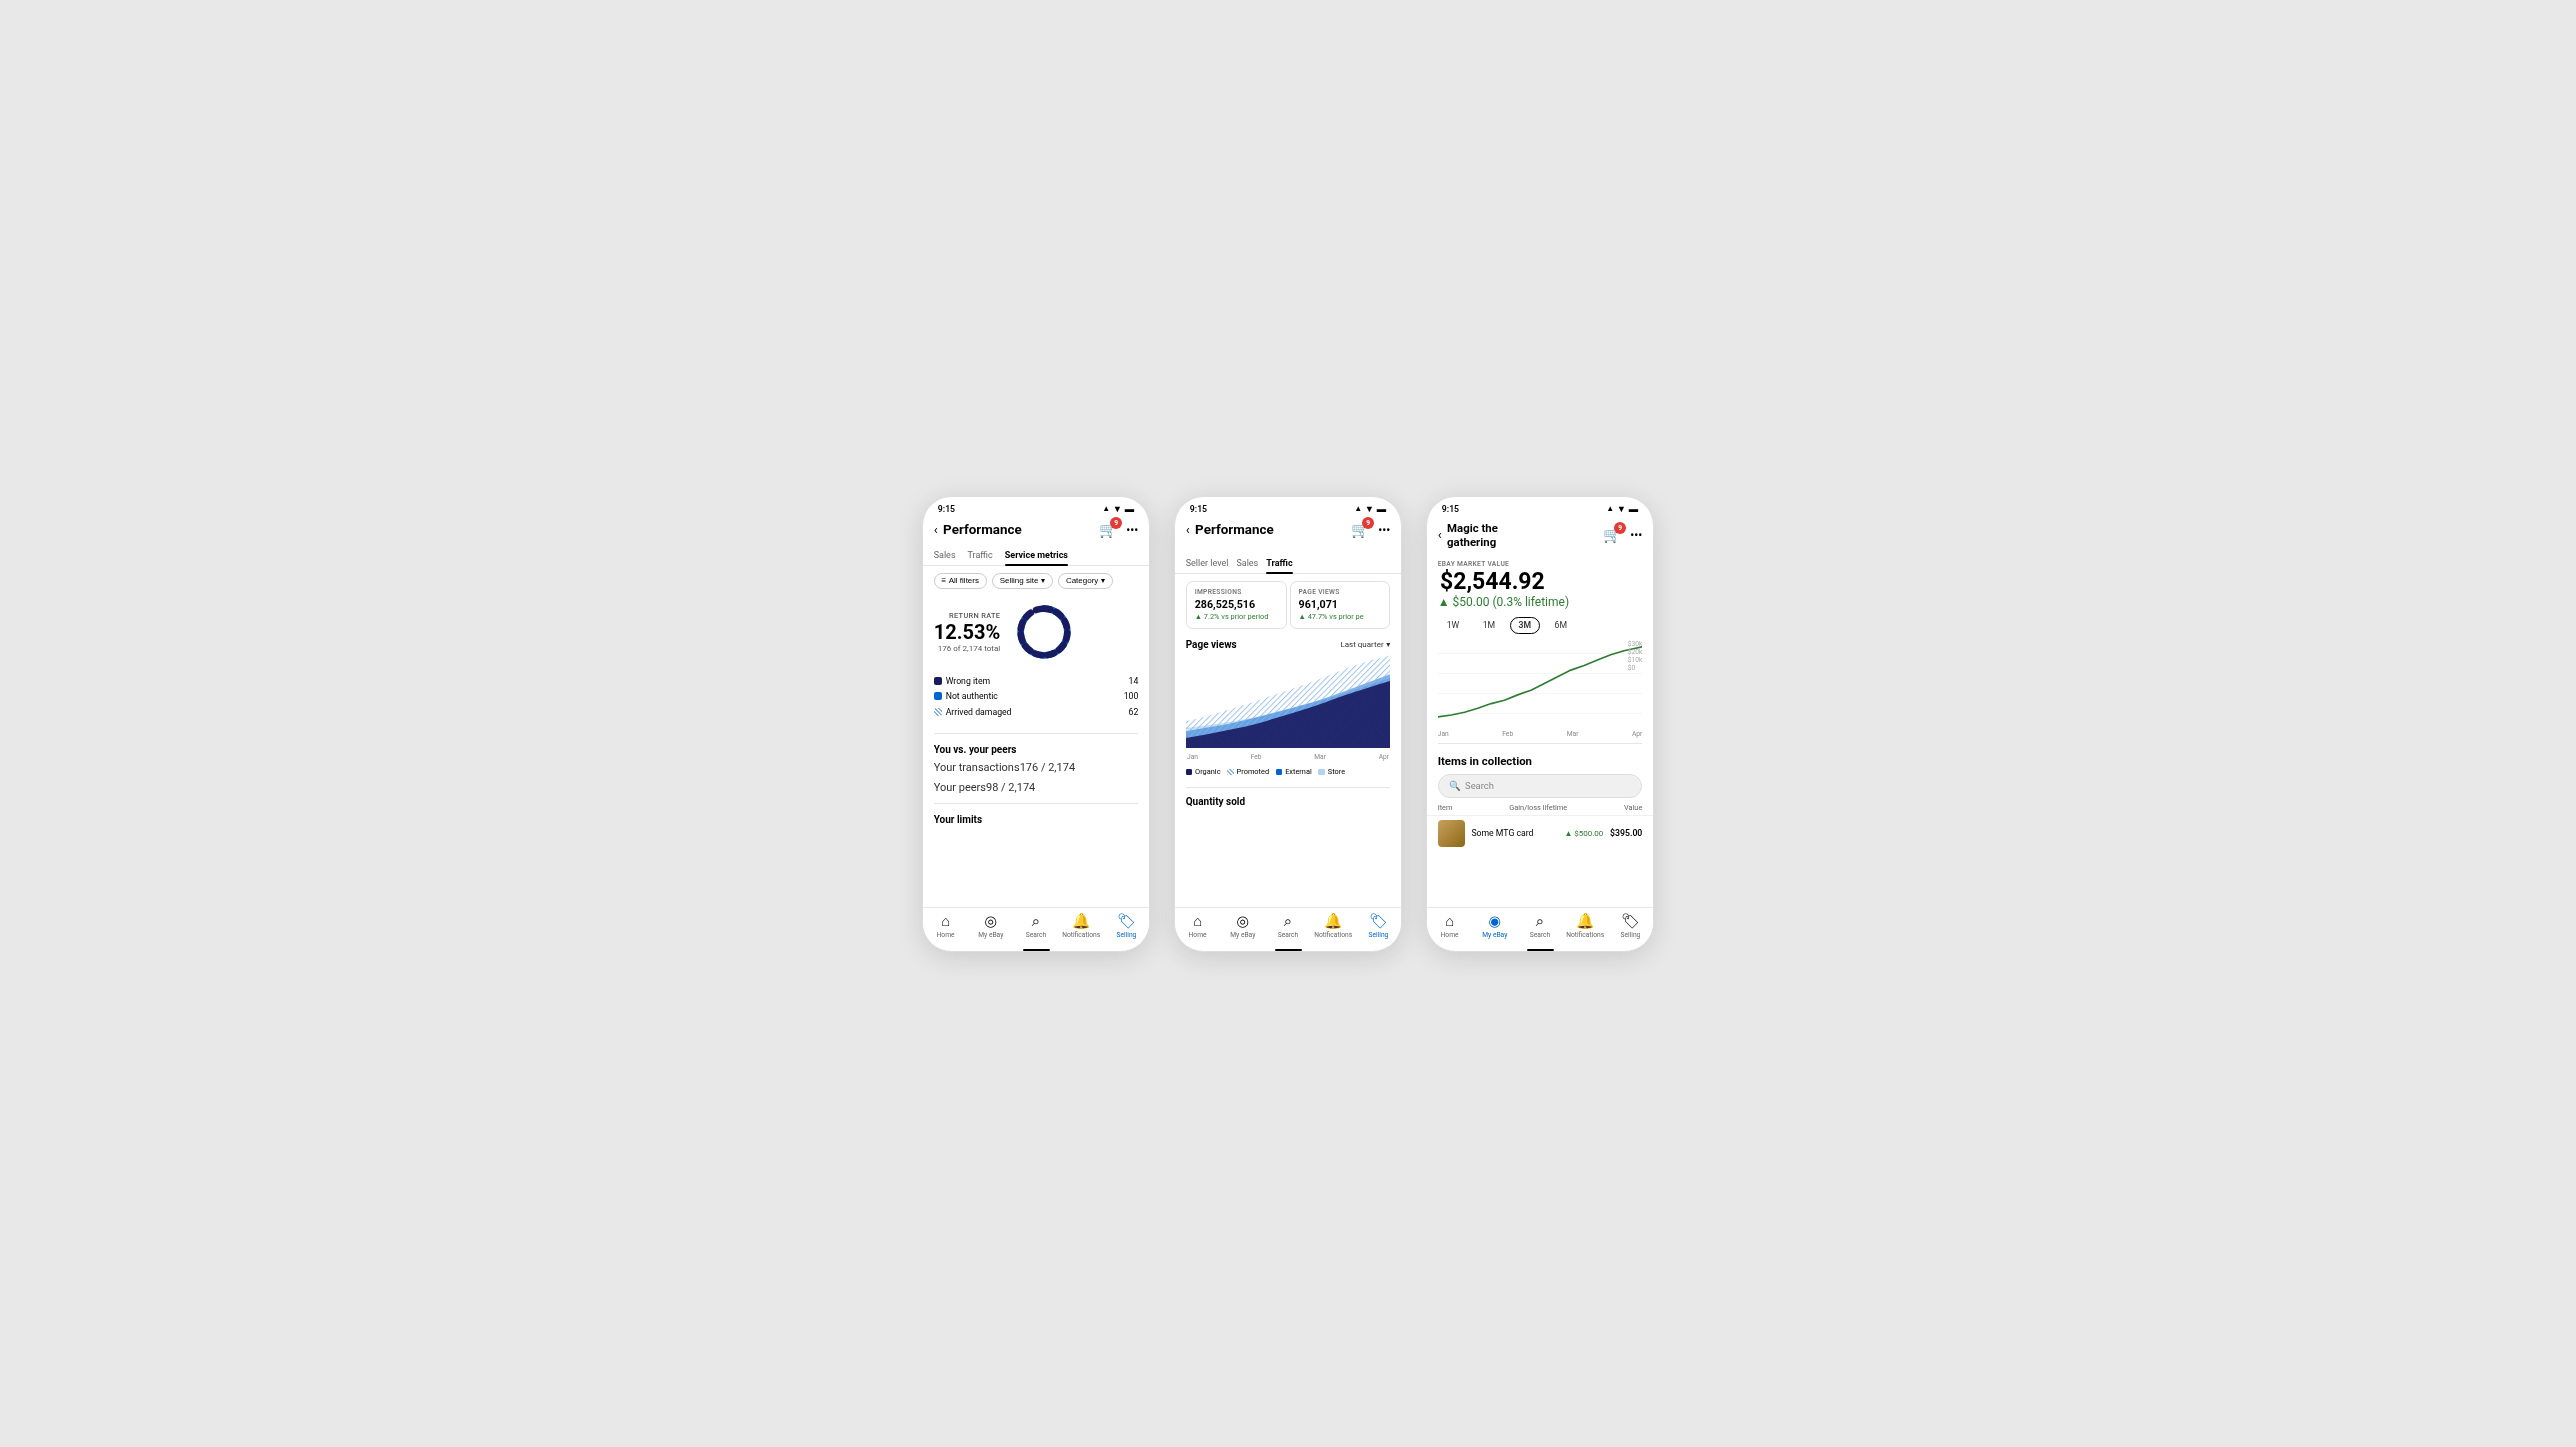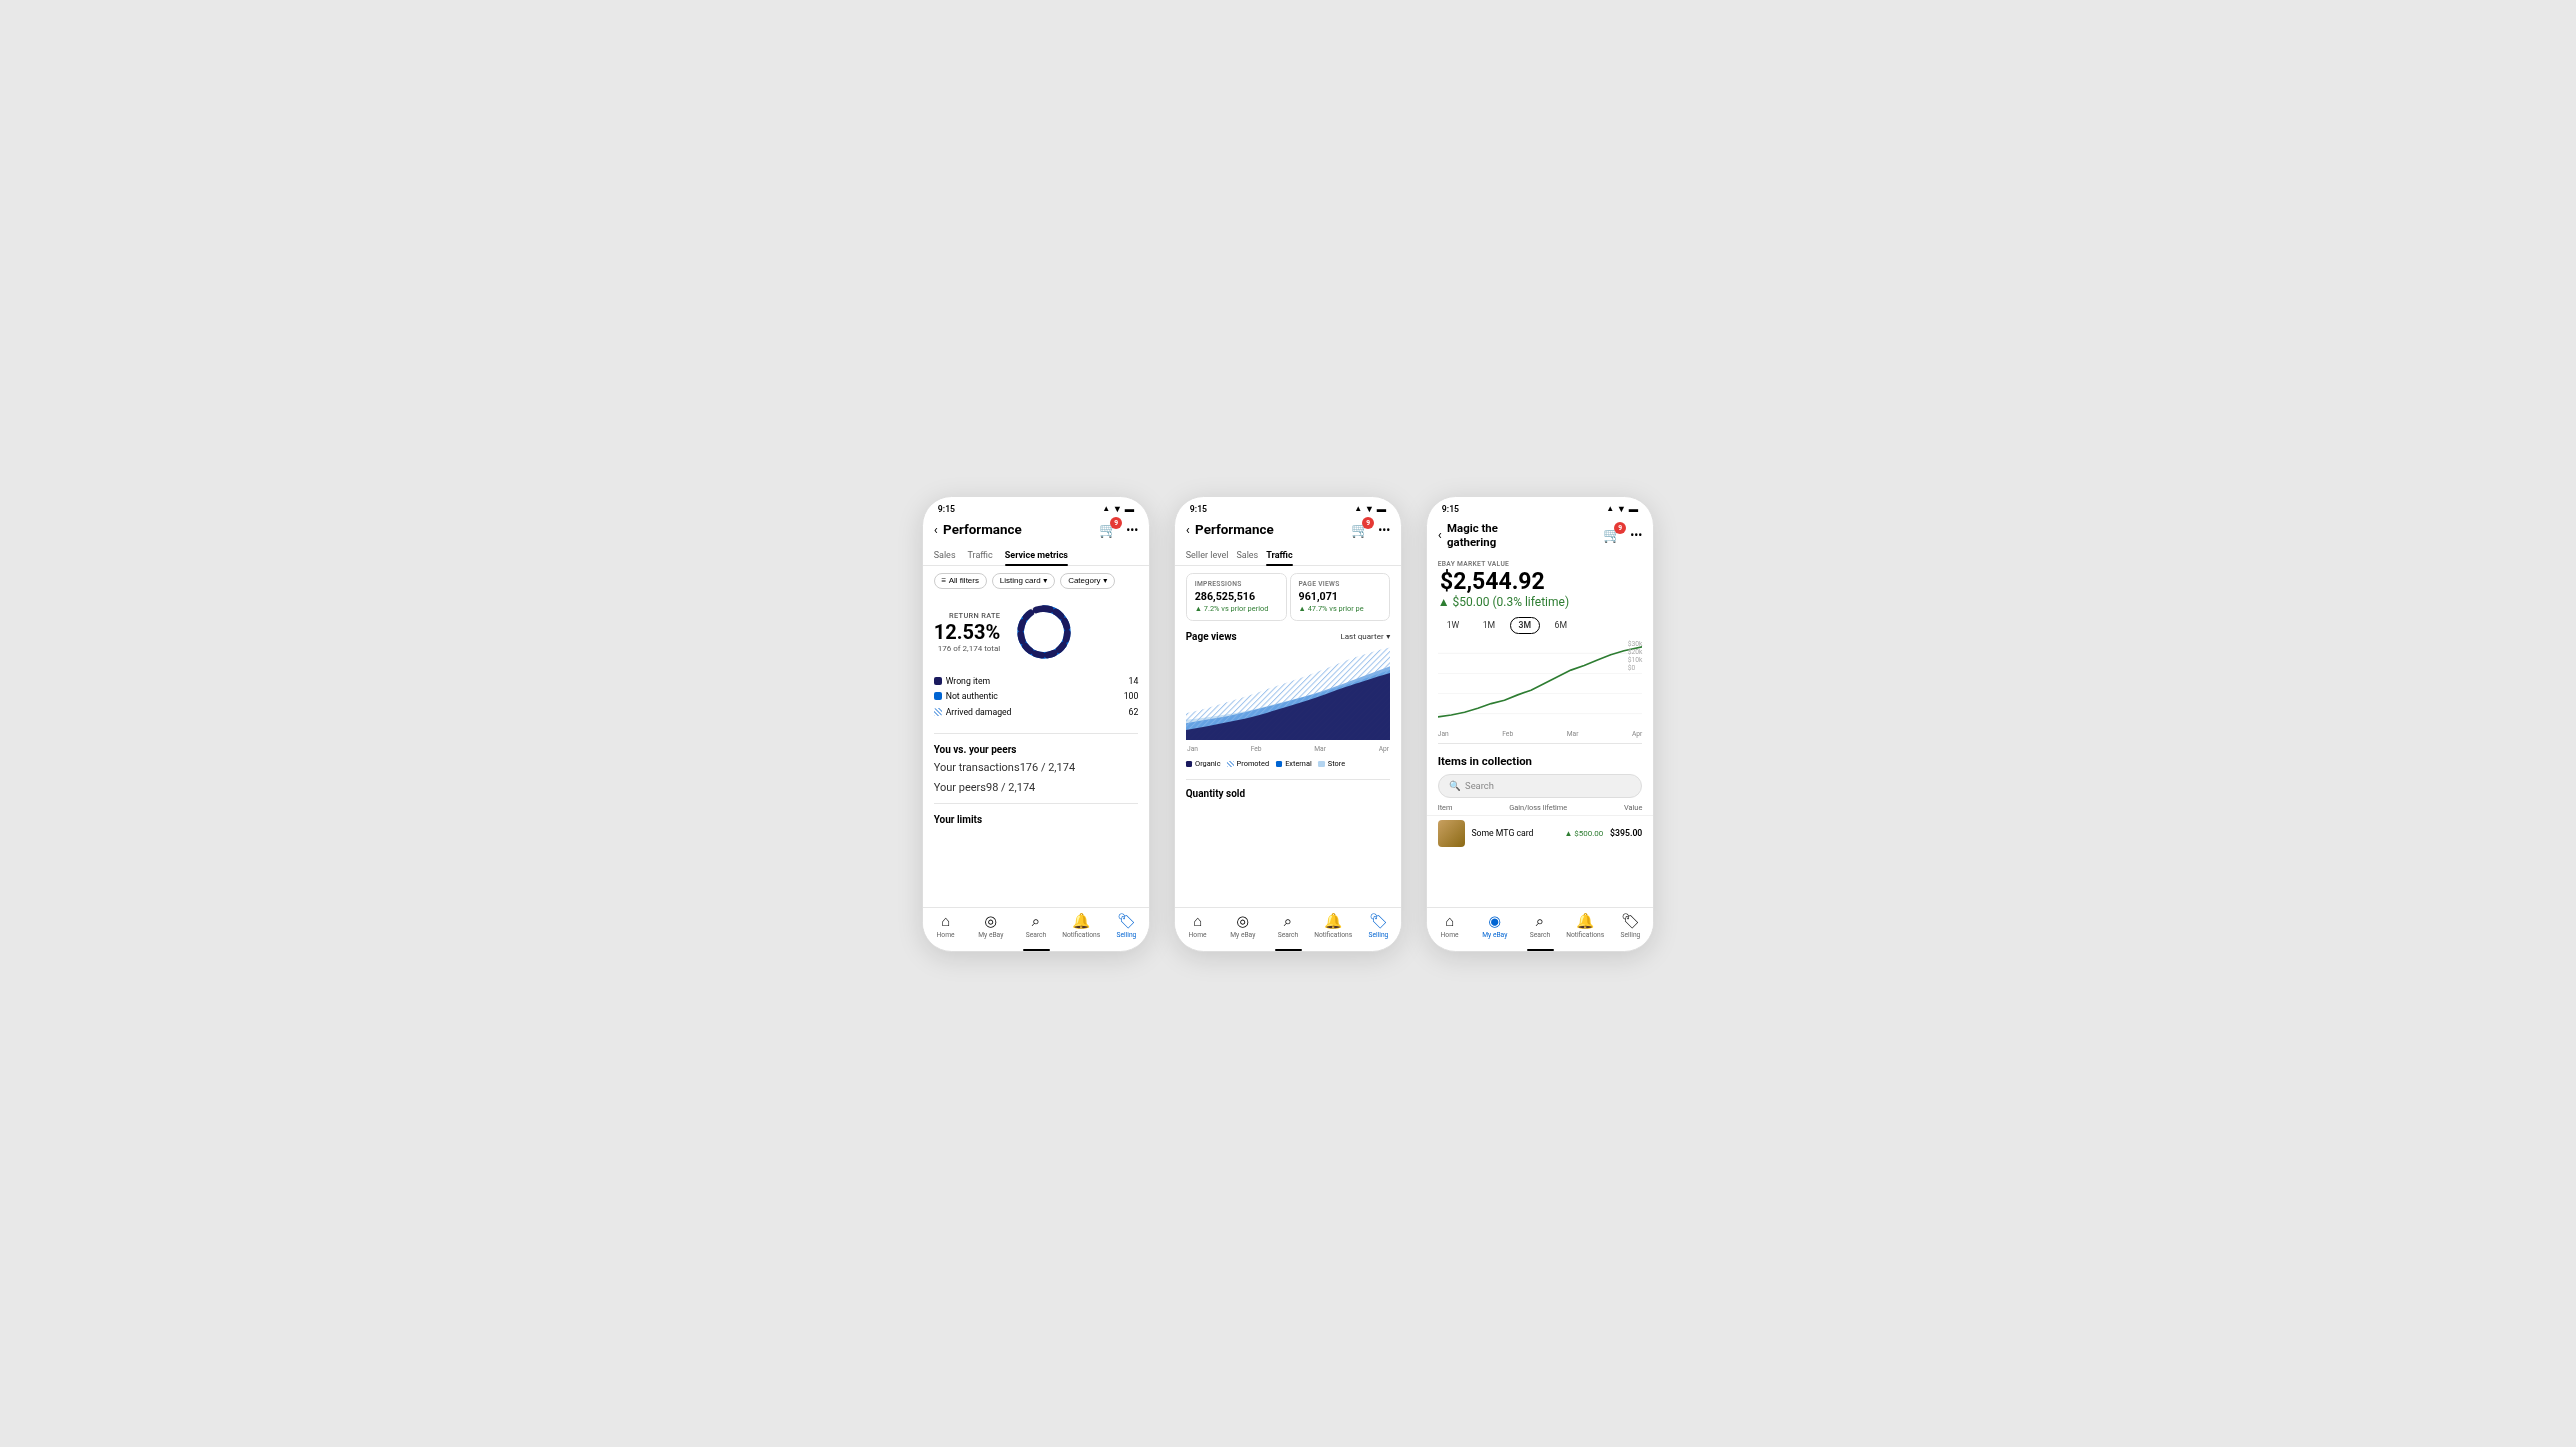--- a/index.html
+++ b/index.html
@@ -434,21 +434,21 @@
       <span class="tab">Traffic</span>
       <span class="tab active">Service metrics</span>
     </div>
     <div class="content">
       <div class="filter-row">
         <button class="filter-btn">
           <span>≡</span>
           <span>All filters</span>
         </button>
         <button class="filter-btn">
-          <span>Listing card</span>
+          <span>Selling site</span>
           <span>▾</span>
         </button>
         <button class="filter-btn">
           <span>Category</span>
           <span>▾</span>
         </button>
       </div>
       <div class="donut-section">
         <div class="donut-info">
           <h3>RETURN RATE</h3>
@@ -537,21 +537,21 @@
       <span class="back-btn">‹</span>
       <span class="page-title">Performance</span>
       <div class="nav-icons">
         <div class="cart-wrapper">
           <span style="font-size:14.8px;">🛒</span>
           <span class="badge">9</span>
         </div>
         <span style="font-size:12px; cursor:pointer;">•••</span>
       </div>
     </div>
-    <div class="tabs" style="gap:8px;">
+    <div class="tabs" style="gap:8px;margin-top:8px;">
       <span class="tab">Seller level</span>
       <span class="tab">Sales</span>
       <span class="tab active">Traffic</span>
     </div>
     <div class="content">
       <div class="stat-cards">
         <div class="stat-card">
           <div class="label">IMPRESSIONS</div>
           <div class="value" style="font-size:10.7px;">286,525,516</div>
           <div class="change">▲ 7.2% vs prior period</div>

